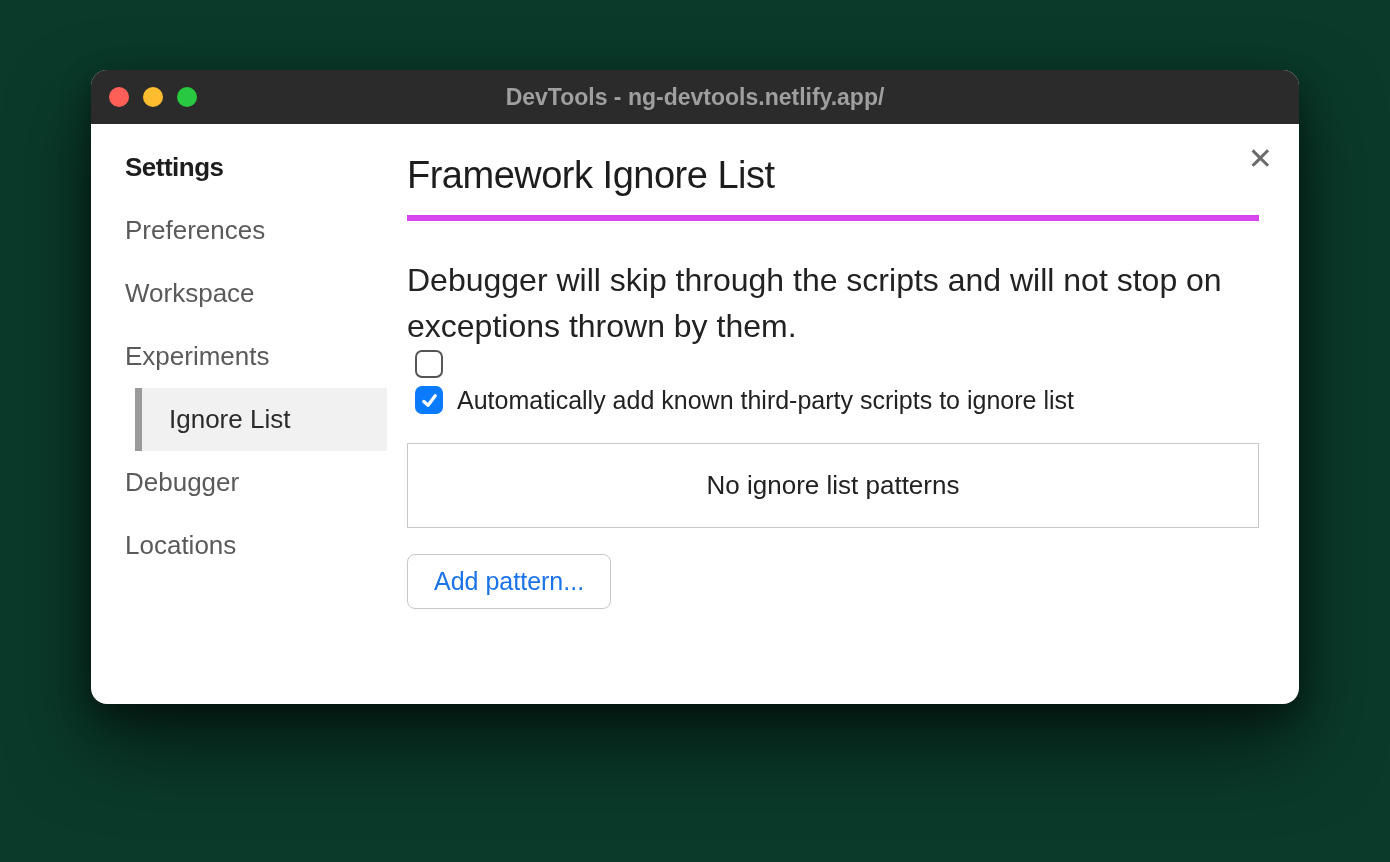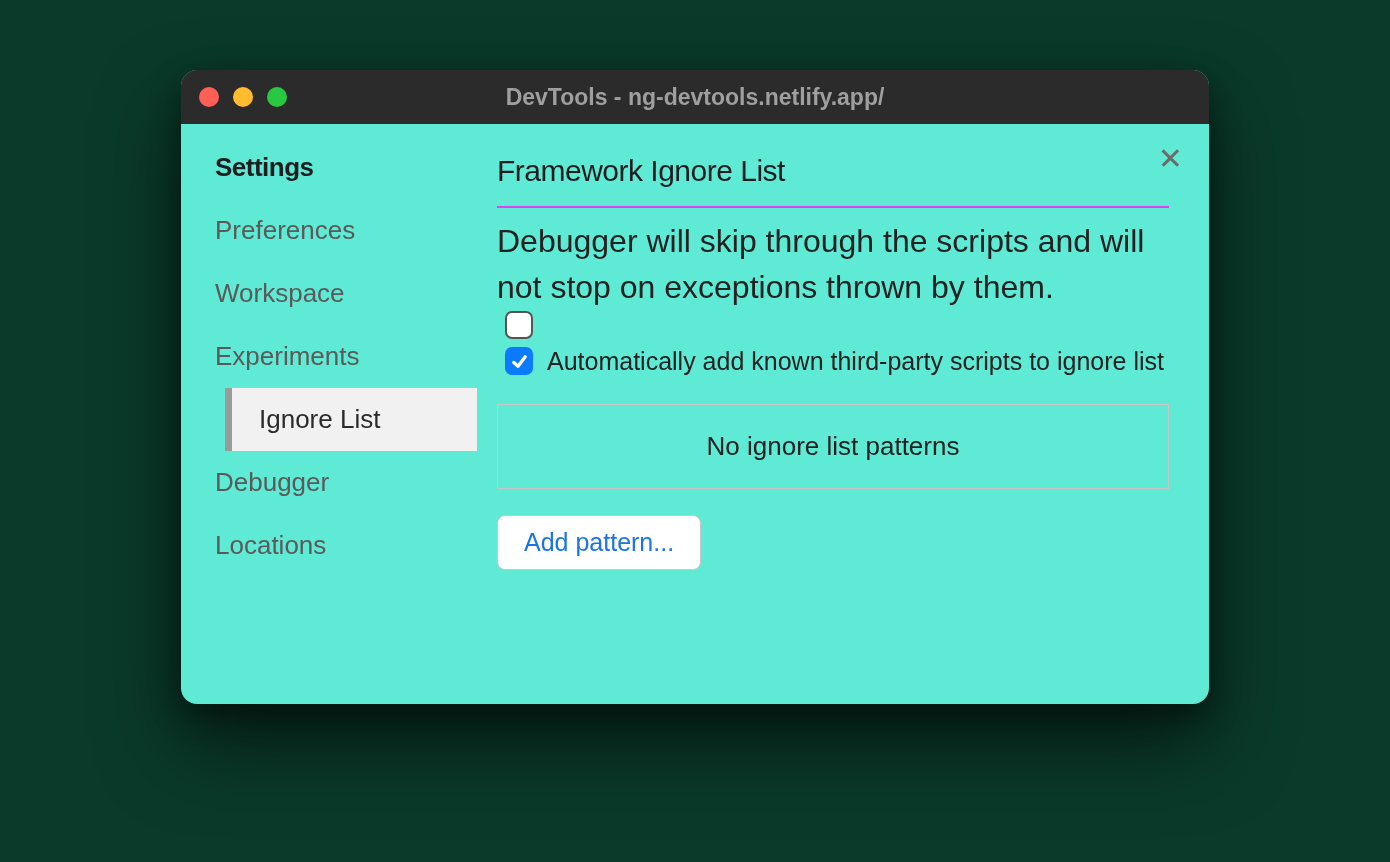--- a/index.html
+++ b/index.html
@@ -7,22 +7,22 @@
     background: #0a3a2a;
     font-family: -apple-system, BlinkMacSystemFont, "Segoe UI", Helvetica, Arial, sans-serif;
     width: 1390px;
     height: 862px;
     display: flex;
     align-items: flex-start;
     justify-content: center;
     padding-top: 70px;
   }
   .window {
-    width: 1028px;
-    background: #5eead4;
+    width: 1208px;
+    background: #ffffff;
     border-radius: 16px;
     overflow: hidden;
     box-shadow: 0 40px 80px rgba(0,0,0,0.55), 0 10px 30px rgba(0,0,0,0.4);
   }
   .titlebar {
     background: #2b2b2b;
     height: 54px;
     display: flex;
     align-items: center;
     padding: 0 18px;
@@ -94,27 +94,27 @@
     position: absolute;
     left: 0; top: 0; bottom: 0;
     width: 7px;
     background: #9a9a9a;
   }
   .main {
     flex: 1;
     padding: 30px 40px 40px 20px;
   }
   .main h1 {
-    font-size: 30px;
+    font-size: 38px;
     font-weight: 500;
     color: #1d1d1f;
     letter-spacing: -0.5px;
     padding-bottom: 18px;
-    border-bottom: 2px solid #d946ef;
-    margin-bottom: 10px;
+    border-bottom: 6px solid #d946ef;
+    margin-bottom: 36px;
   }
   .desc {
     font-size: 32px;
     color: #222;
     line-height: 1.45;
   }
   .check-row {
     display: flex;
     align-items: center;
     gap: 14px;

